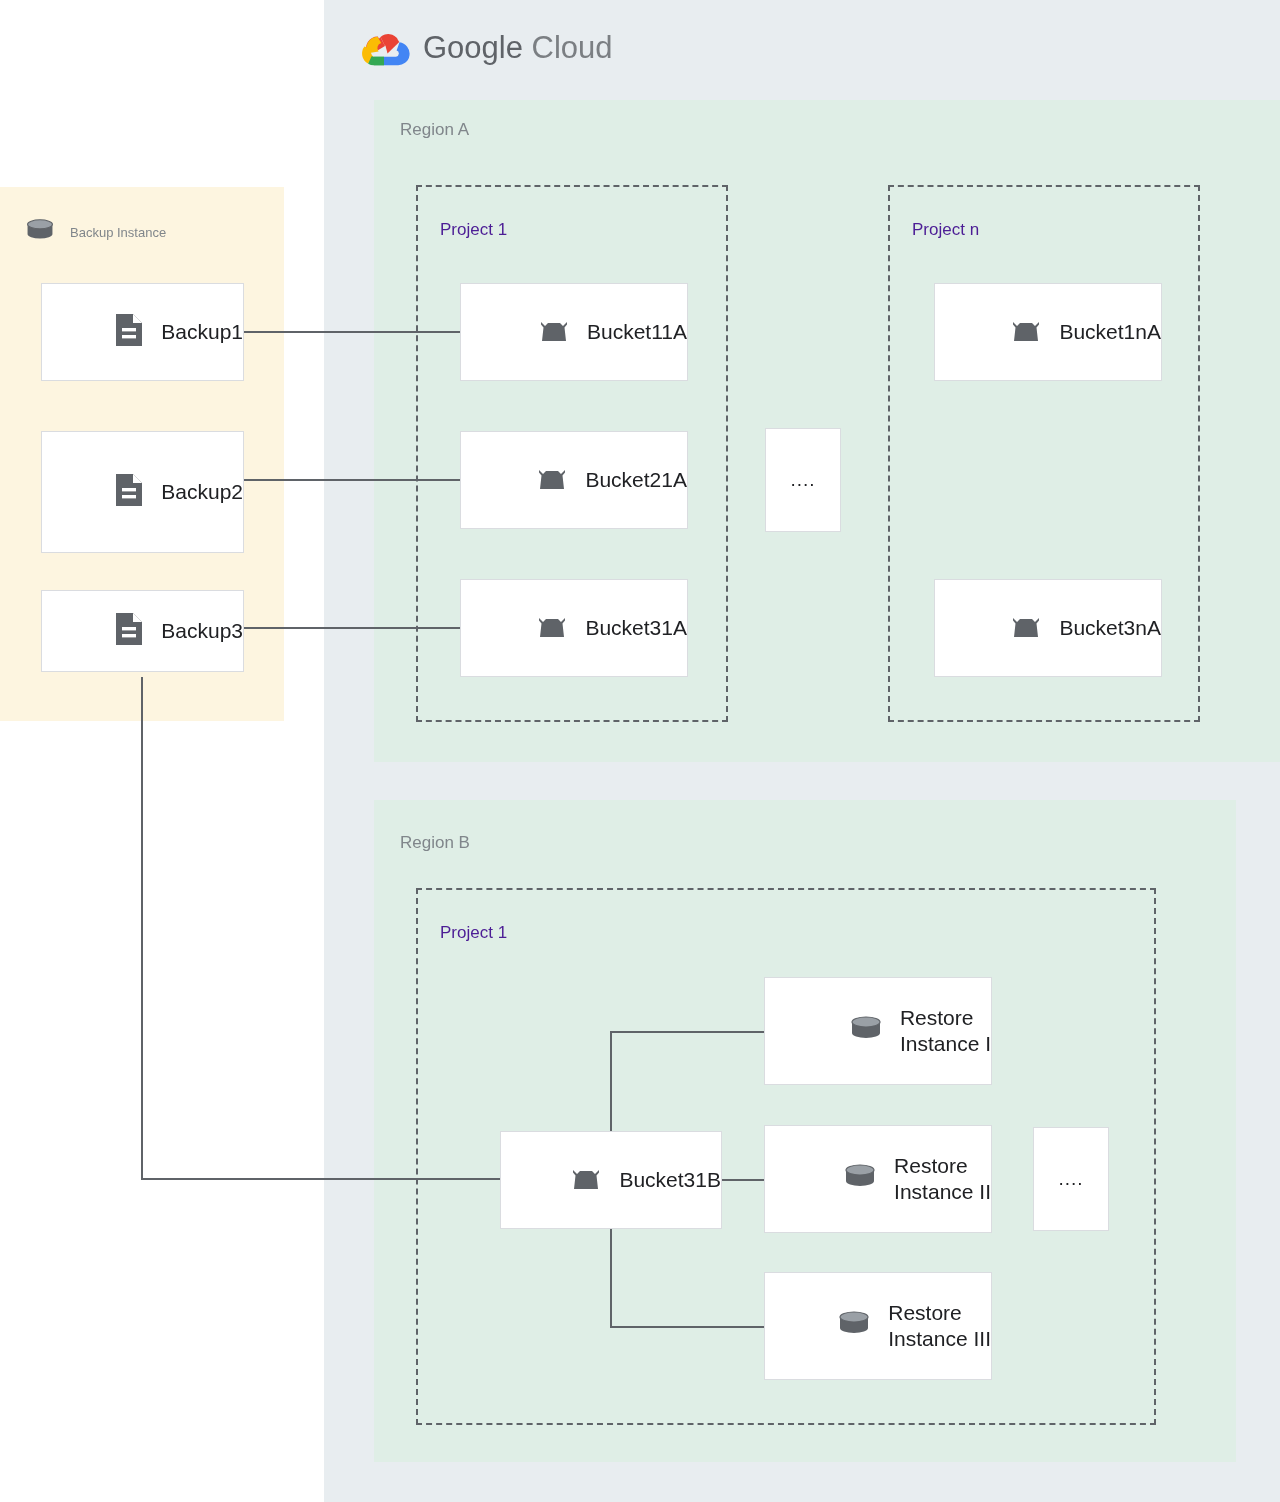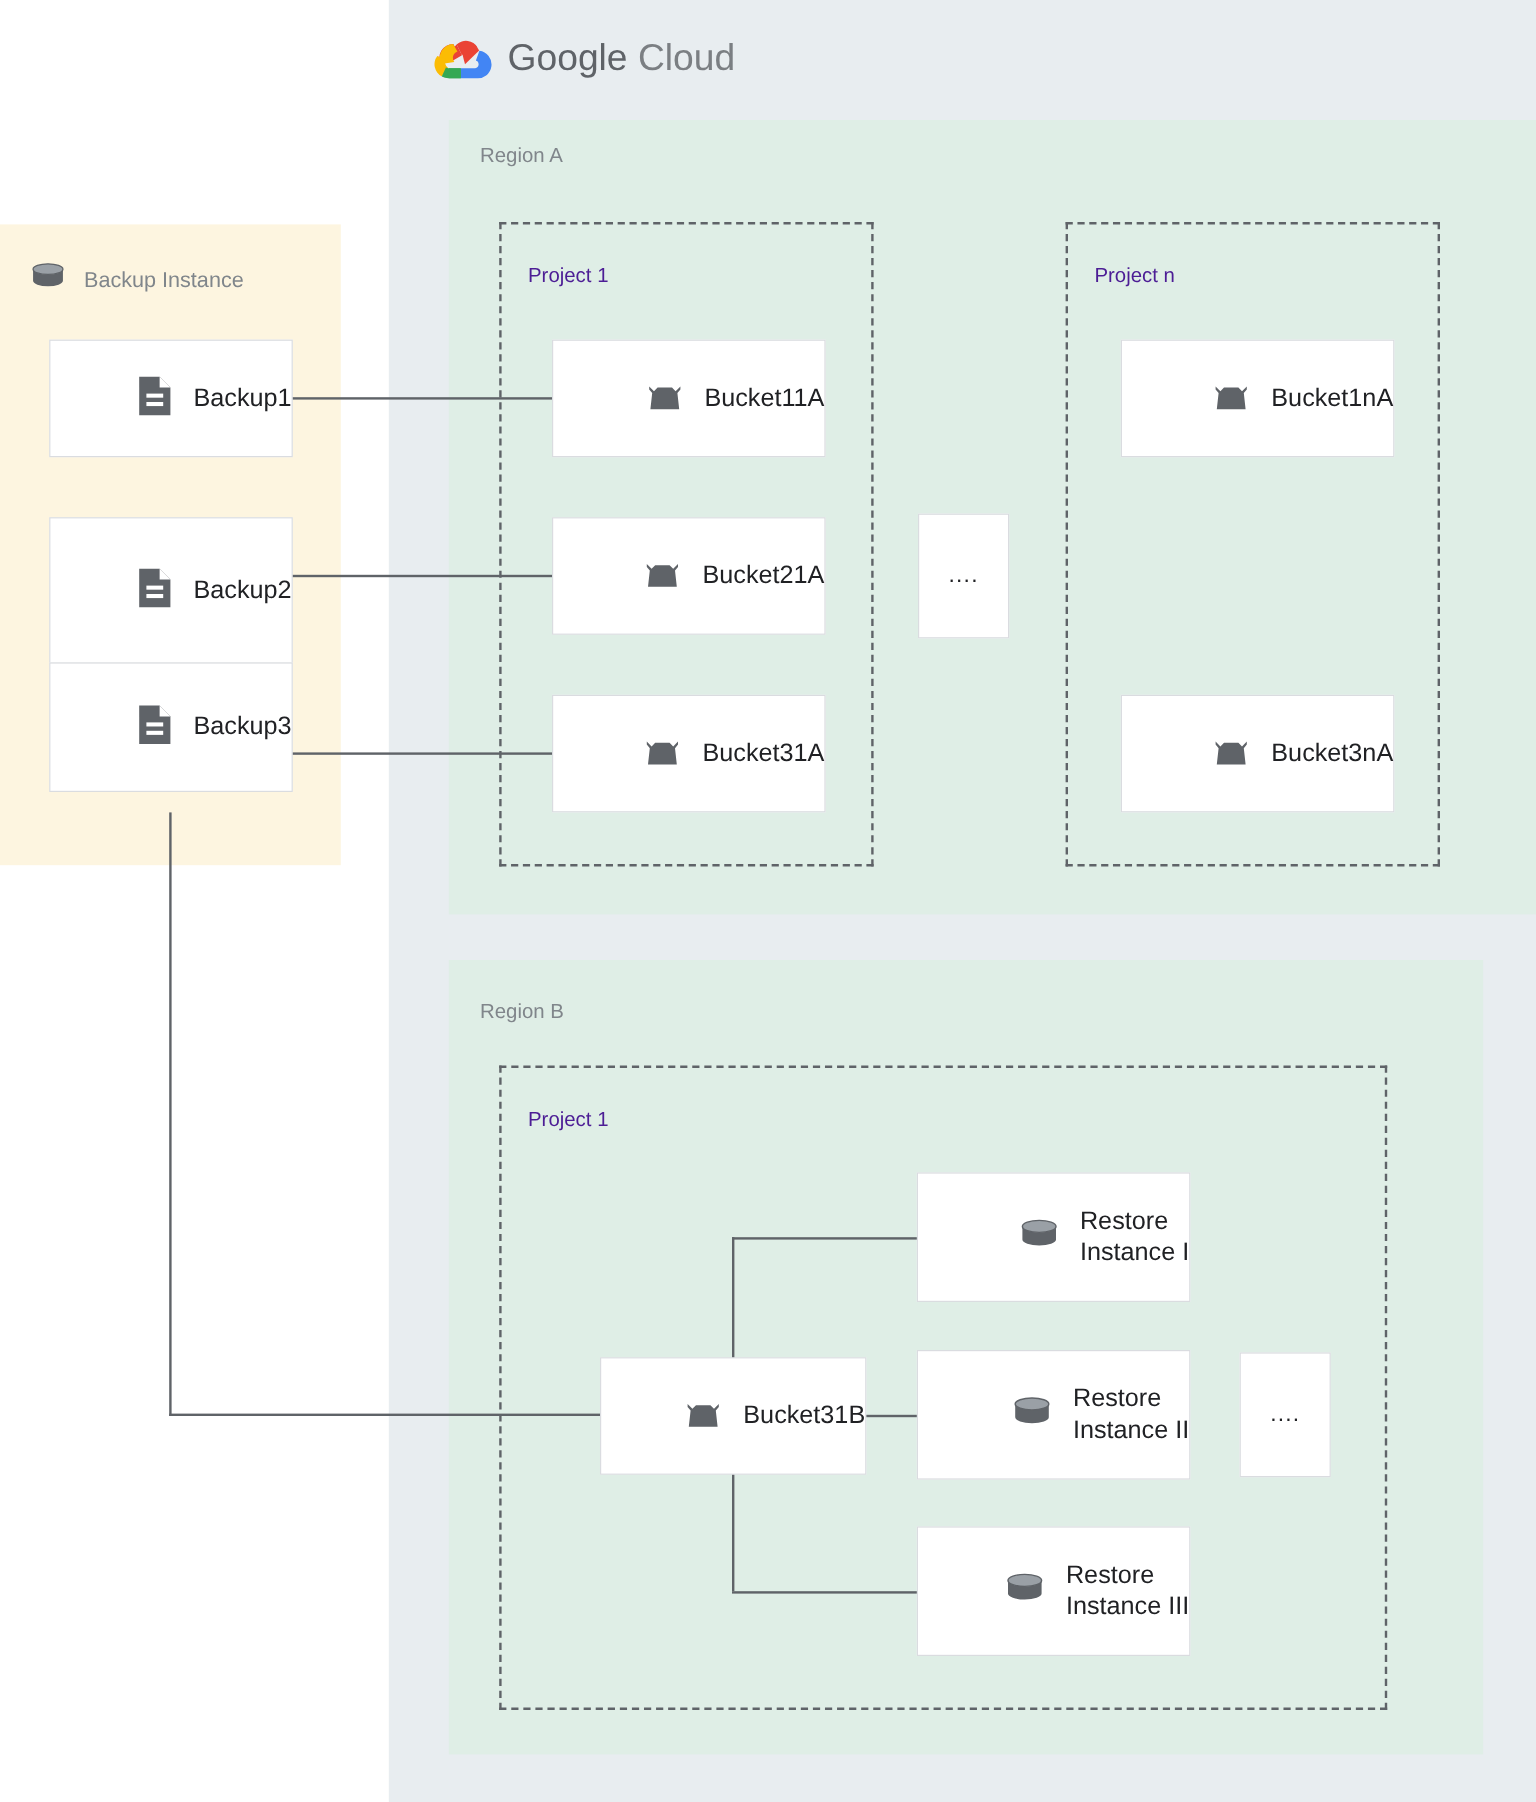--- a/index.html
+++ b/index.html
@@ -76,21 +76,21 @@
   }
   .backup-header {
     position: absolute;
     left: 24px;
     top: 30px;
     display: flex;
     align-items: center;
     gap: 14px;
   }
   .backup-header-label {
-    font-size: 18px;
+    font-size: 13px;
     color: #80868b;
     white-space: nowrap;
   }
   
   .node {
     position: absolute;
     background: #ffffff;
     border: 1px solid #dadce0;
     box-sizing: border-box;
     display: flex;
@@ -304,21 +304,21 @@
       <svg width="32" height="36" viewBox="0 0 32 36">
         <path d="M3 2 L20 2 L29 11 L29 34 L3 34 Z" fill="#5f6368"></path>
         <path d="M20 2 L29 11 L20 11 Z" fill="#ffffff"></path>
         <rect x="9" y="16" width="14" height="3.4" fill="#ffffff"></rect>
         <rect x="9" y="23" width="14" height="3.4" fill="#ffffff"></rect>
       </svg>
     </span>
     <span class="node-label">Backup2</span>
   </div>
 
-  <div class="node" style="left:41px; top:552px; width:203px; height:108px;">
+  <div class="node" style="left:41px; top:590px; width:203px; height:82px;">
     <span class="node-icon">
       <svg width="32" height="36" viewBox="0 0 32 36">
         <path d="M3 2 L20 2 L29 11 L29 34 L3 34 Z" fill="#5f6368"></path>
         <path d="M20 2 L29 11 L20 11 Z" fill="#ffffff"></path>
         <rect x="9" y="16" width="14" height="3.4" fill="#ffffff"></rect>
         <rect x="9" y="23" width="14" height="3.4" fill="#ffffff"></rect>
       </svg>
     </span>
     <span class="node-label">Backup3</span>
   </div>

